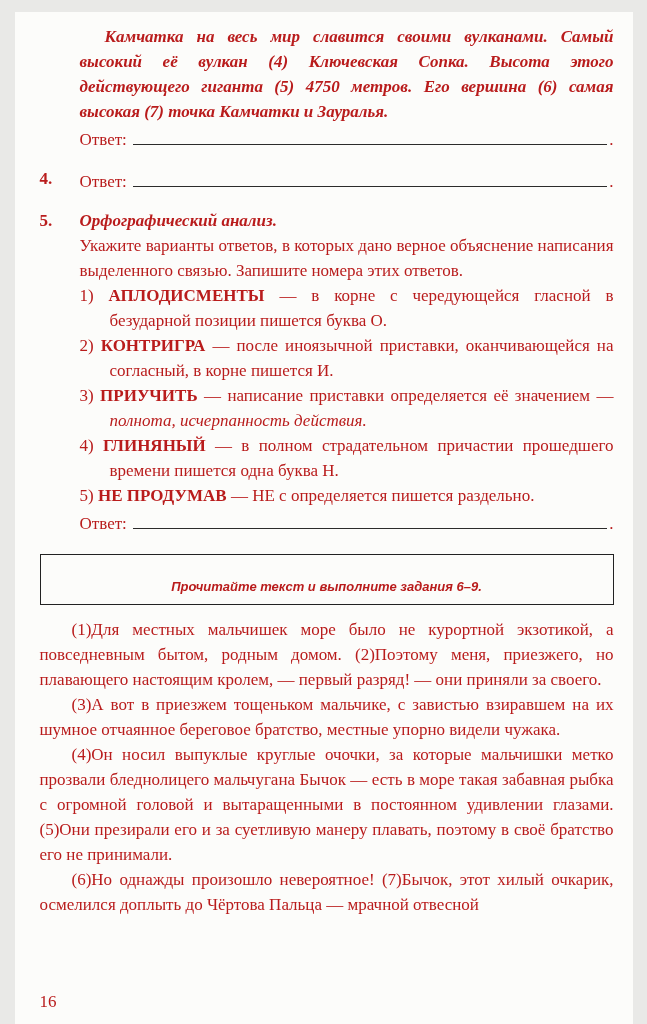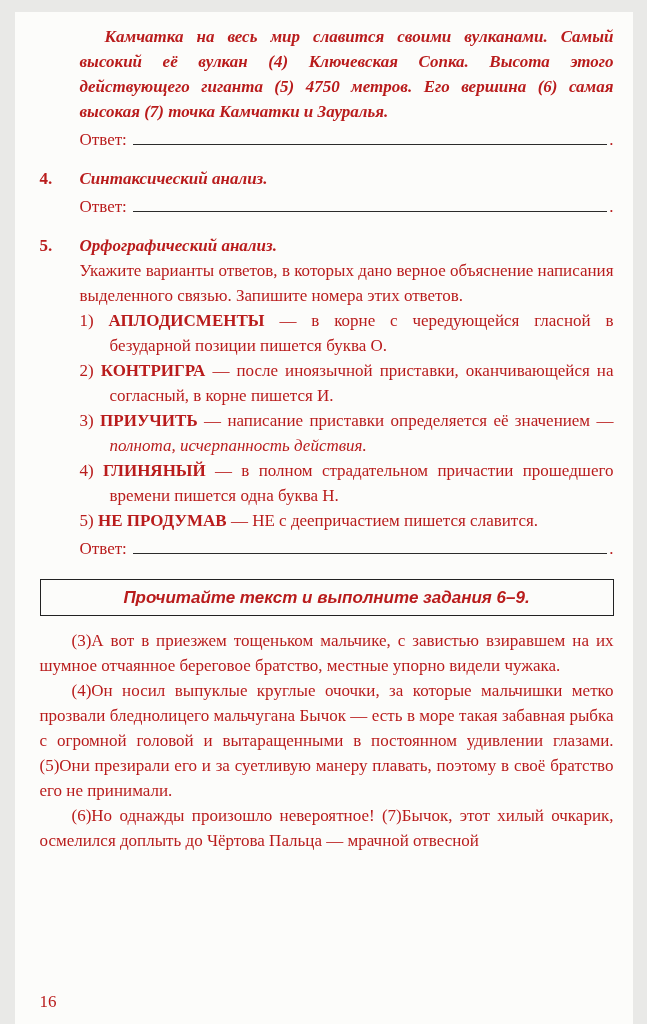--- a/index.html
+++ b/index.html
@@ -40,26 +40,26 @@
   .task { display: flex; margin-top: 14px; }
   .task-num { flex: 0 0 40px; width: 40px; font-weight: bold; }
   .task-main { flex: 1 1 auto; min-width: 0; }
   .task-title { font-weight: bold; font-style: italic; }
   .option { padding-left: 30px; text-indent: -30px; }
   b.term { font-weight: bold; }
   i.em { font-style: italic; }
   .instruction-box {
     border: 1.6px solid #222;
     margin: 18px 0 12px 0;
-    padding: 8px 10px 7px 10px;
+    padding: 22px 10px 7px 10px;
     text-align: center;
     font-family: "Liberation Sans", sans-serif;
     font-weight: bold;
     font-style: italic;
-    font-size: 17px;
+    font-size: 13px;
     line-height: 20px;
   }
   .reading p { text-indent: 32px; }
   .page-number {
     position: absolute;
     left: 25px;
     bottom: 24px;
     font-size: 17px;
   }
 </style>
@@ -74,52 +74,52 @@
       <div class="answer-line">
         <span>Ответ:</span>
         <span class="answer-blank"></span>
         <span>.</span>
       </div>
     </section>
 
     <section class="task">
       <div class="task-num">4.</div>
       <div class="task-main">
-        <p class="task-title">Синтаксический анализ.</p>
         <div class="answer-line">
           <span>Ответ:</span>
           <span class="answer-blank"></span>
           <span>.</span>
         </div>
       </div>
     </section>
 
     <section class="task">
       <div class="task-num">5.</div>
       <div class="task-main">
         <p class="task-title">Орфографический анализ.</p>
         <p class="task-body">Укажите варианты ответов, в которых дано верное объяснение написания выделенного связью. Запишите номера этих ответов.</p>
         <div>
           <p class="option"><span>1)</span> <b class="term">АПЛОДИСМЕНТЫ</b><span> — в корне с чередующейся гласной в безударной позиции пишется буква О.</span></p>
           <p class="option"><span>2)</span> <b class="term">КОНТРИГРА</b><span> — после иноязычной приставки, оканчивающейся на согласный, в корне пишется И.</span></p>
           <p class="option"><span>3)</span> <b class="term">ПРИУЧИТЬ</b><span> — написание приставки определяется её значением — </span><i class="em">полнота, исчерпанность действия.</i></p>
           <p class="option"><span>4)</span> <b class="term">ГЛИНЯНЫЙ</b><span> — в полном страдательном причастии прошедшего времени пишется одна буква Н.</span></p>
-          <p class="option"><span>5)</span> <b class="term">НЕ ПРОДУМАВ</b><span> — НЕ с деепричастием пишется славится.</span></p>
+          <p class="option"><span>5)</span> <b class="term">НЕ ПРОДУМАВ</b><span> — НЕ с определяется пишется раздельно.</span></p>
         </div>
         <div class="answer-line">
           <span>Ответ:</span>
           <span class="answer-blank"></span>
           <span>.</span>
         </div>
       </div>
     </section>
 
     <div class="instruction-box">Прочитайте текст и выполните задания 6–9.</div>
 
     <section class="reading">
+      <p>(1)Для местных мальчишек море было не курортной экзотикой, а повседневным бытом, родным домом. (2)Поэтому меня, приезжего, но плавающего настоящим кролем, — первый разряд! — они приняли за своего.</p>
       <p>(3)А вот в приезжем тощеньком мальчике, с завистью взиравшем на их шумное отчаянное береговое братство, местные упорно видели чужака.</p>
       <p>(4)Он носил выпуклые круглые очочки, за которые мальчишки метко прозвали бледнолицего мальчугана Бычок — есть в море такая забавная рыбка с огромной головой и вытаращенными в постоянном удивлении глазами. (5)Они презирали его и за суетливую манеру плавать, поэтому в своё братство его не принимали.</p>
       <p>(6)Но однажды произошло невероятное! (7)Бычок, этот хилый очкарик, осмелился доплыть до Чёртова Пальца — мрачной отвесной</p>
     </section>
 
   </div>
 
   <div class="page-number">16</div>
 </div>
 

